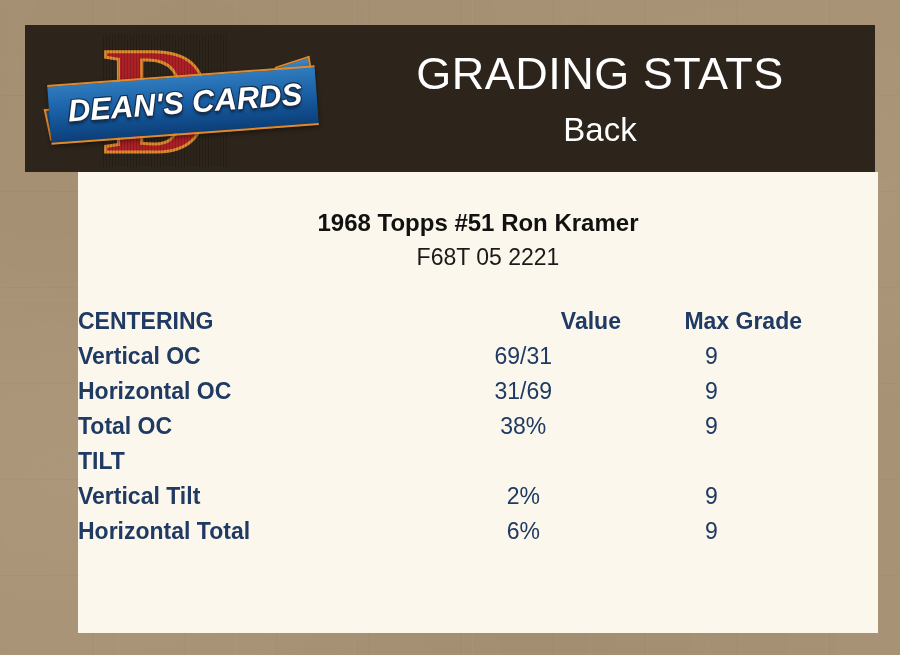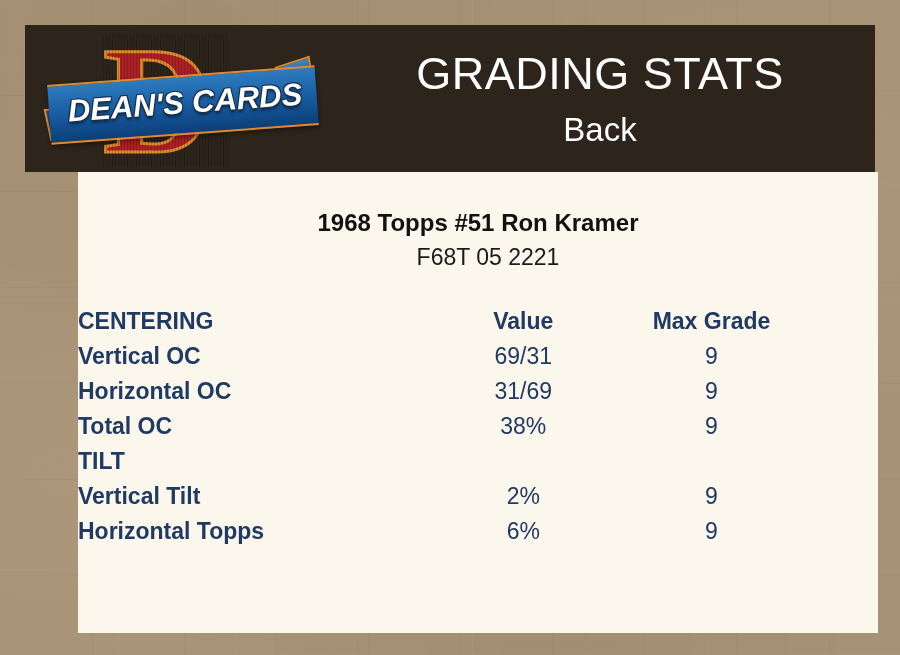--- a/index.html
+++ b/index.html
@@ -218,21 +218,21 @@
     line-height: 35px;
     vertical-align: middle;
   }
   th.col-head-label {
     text-align: left;
     padding-left: 103px;
     font-weight: bold;
     font-size: 23px;
   }
   th.col-head-val {
-    text-align: center;
+    text-align: right;
     font-weight: bold;
     font-size: 23px;
   }
   td.section-label {
     text-align: left;
     padding-left: 103px;
     font-weight: bold;
     font-size: 23px;
   }
   td.row-label {
@@ -315,21 +315,21 @@
           <td class="row-grade"></td>
         </tr>
 
         <tr>
           <td class="row-label">Vertical Tilt</td>
           <td class="row-value">2%</td>
           <td class="row-grade">9</td>
         </tr>
 
         <tr>
-          <td class="row-label">Horizontal Topps</td>
+          <td class="row-label">Horizontal Total</td>
           <td class="row-value">6%</td>
           <td class="row-grade">9</td>
         </tr>
 
       </tbody>
     </table>
 
   </div>
 
 </div>

